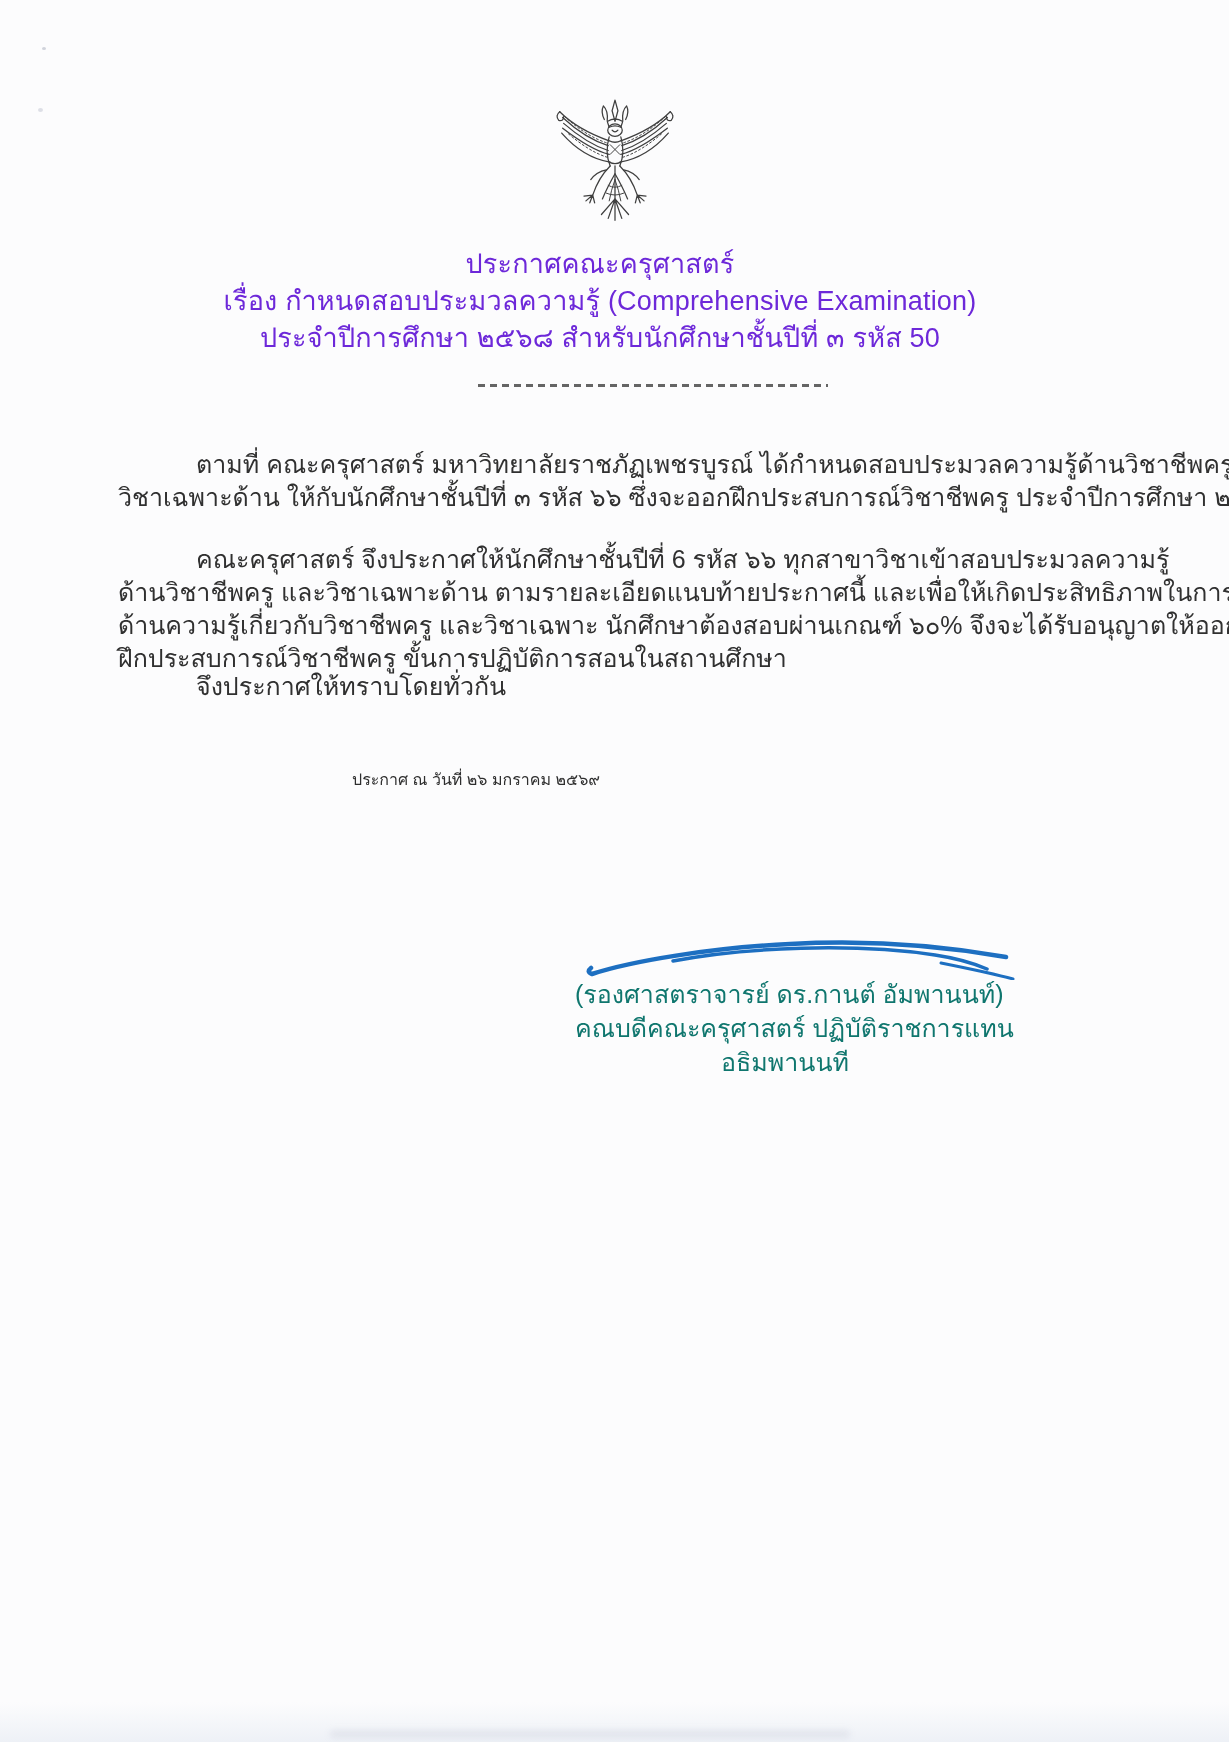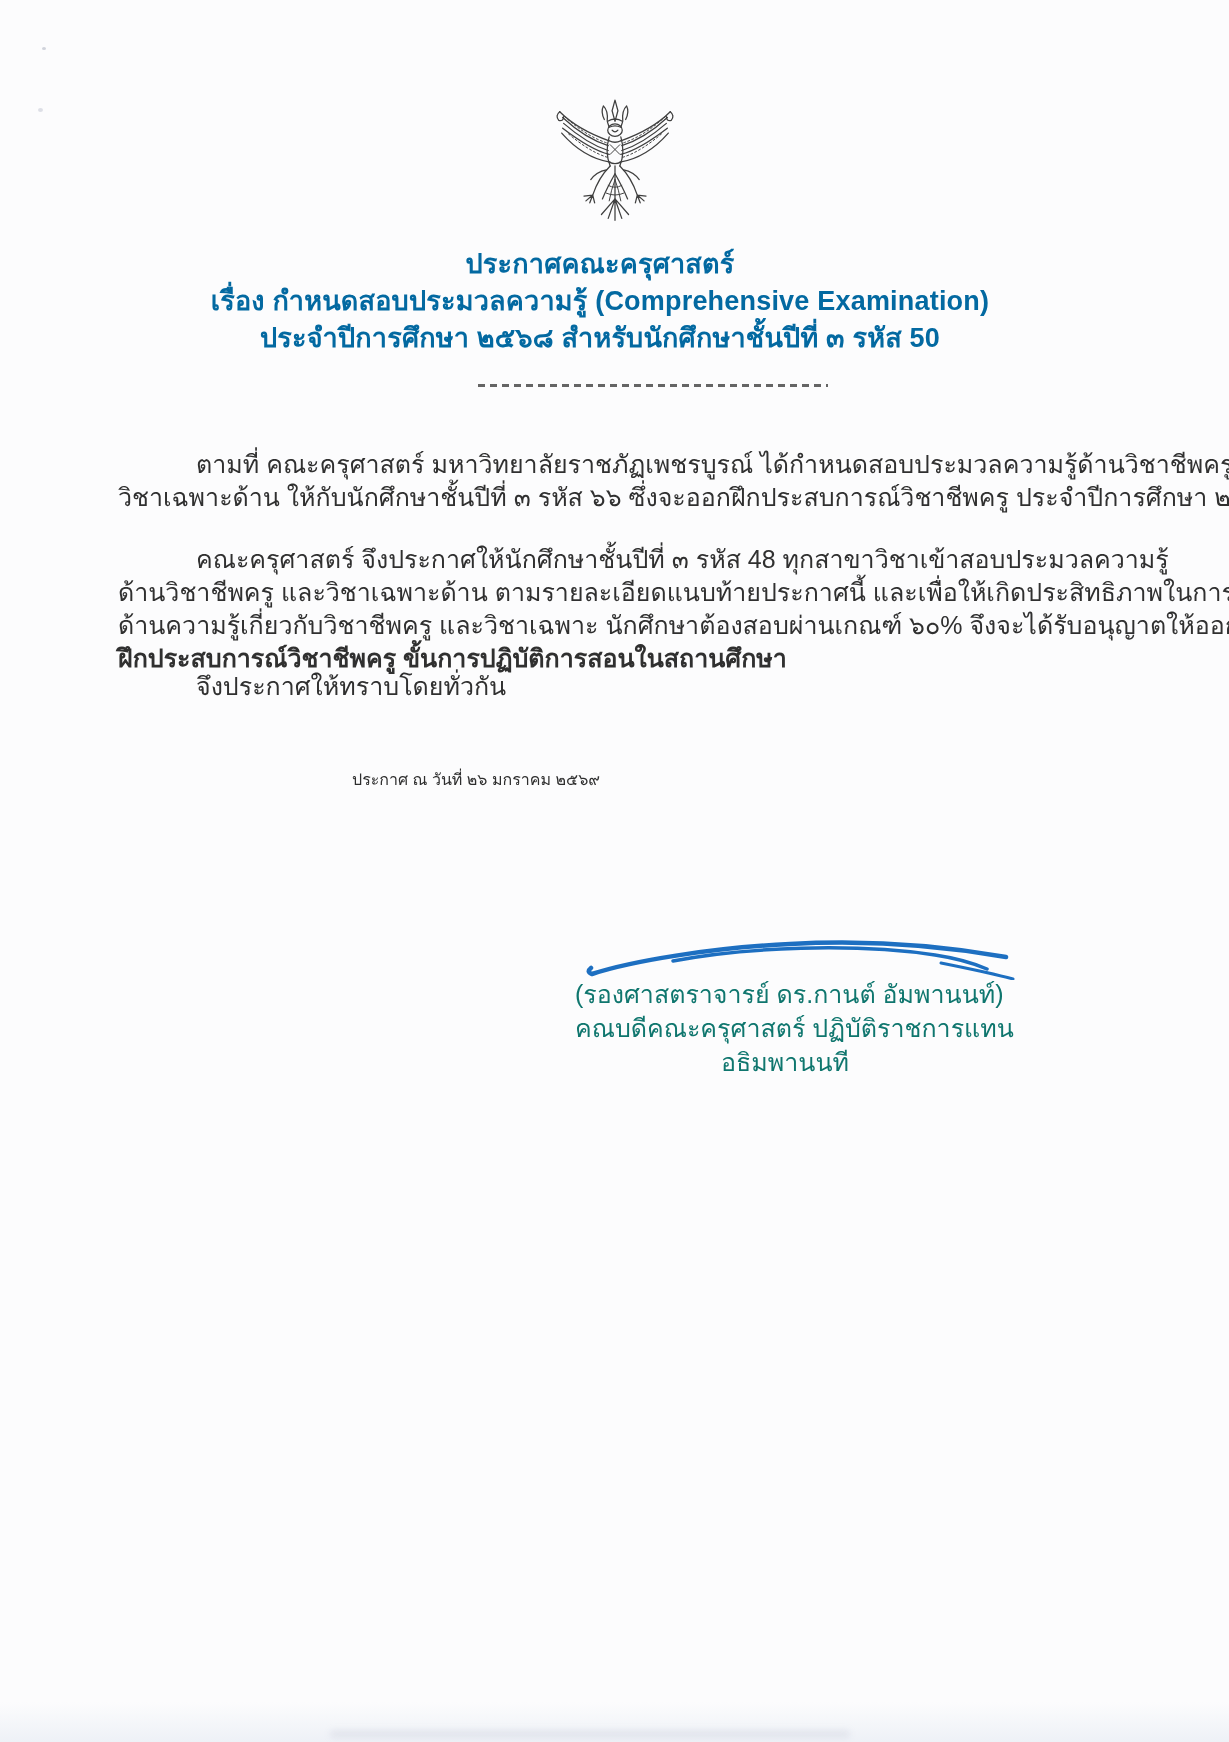--- a/index.html
+++ b/index.html
@@ -11,21 +11,21 @@
     position:relative;
     width:1229px;height:1742px;
     margin:0 auto;
     background:#fcfcfd;
     overflow:hidden;
     color:#2e2e2e;
   }
   .abs{position:absolute;}
   .center-col{left:60px;width:1080px;text-align:center;}
   .doc-title{
-    font-size:27px;font-weight:700;color:#0369a1;
+    font-size:27px;font-weight:400;color:#6d28d9;
     letter-spacing:.2px;line-height:1.3;
   }
   .body-line{
     left:118px;width:1005px;
     font-size:25px;font-weight:400;color:#303030;
     line-height:1.35;white-space:nowrap;
   }
   .indent{padding-left:78px;}
   .divider{
     height:3px;
@@ -110,24 +110,24 @@
 
   <div class="abs center-col doc-title" style="top:247px;">ประกาศคณะครุศาสตร์</div>
   <div class="abs center-col doc-title" style="top:284px;">เรื่อง กำหนดสอบประมวลความรู้ (Comprehensive Examination)</div>
   <div class="abs center-col doc-title" style="top:321px;">ประจำปีการศึกษา ๒๕๖๘ สำหรับนักศึกษาชั้นปีที่  ๓  รหัส  50</div>
 
   <div class="abs divider" style="left:478px;top:384px;width:350px;"></div>
 
   <div class="abs body-line indent" style="top:448px;">ตามที่ คณะครุศาสตร์ มหาวิทยาลัยราชภัฏเพชรบูรณ์ ได้กำหนดสอบประมวลความรู้ด้านวิชาชีพครูและ</div>
   <div class="abs body-line" style="top:481px;">วิชาเฉพาะด้าน ให้กับนักศึกษาชั้นปีที่ ๓ รหัส ๖๖ ซึ่งจะออกฝึกประสบการณ์วิชาชีพครู ประจำปีการศึกษา ๒๕๖๘</div>
 
-  <div class="abs body-line indent" style="top:543px;">คณะครุศาสตร์ จึงประกาศให้นักศึกษาชั้นปีที่ ๓ รหัส 48 ทุกสาขาวิชาเข้าสอบประมวลความรู้</div>
+  <div class="abs body-line indent" style="top:543px;">คณะครุศาสตร์ จึงประกาศให้นักศึกษาชั้นปีที่ 6 รหัส ๖๖ ทุกสาขาวิชาเข้าสอบประมวลความรู้</div>
   <div class="abs body-line" style="top:576px;">ด้านวิชาชีพครู และวิชาเฉพาะด้าน ตามรายละเอียดแนบท้ายประกาศนี้ และเพื่อให้เกิดประสิทธิภาพในการผลิตครู</div>
   <div class="abs body-line" style="top:609px;">ด้านความรู้เกี่ยวกับวิชาชีพครู และวิชาเฉพาะ นักศึกษาต้องสอบผ่านเกณฑ์ ๖๐%  จึงจะได้รับอนุญาตให้ออก</div>
-  <div class="abs body-line" style="top:642px;font-weight:bold;">ฝึกประสบการณ์วิชาชีพครู ขั้นการปฏิบัติการสอนในสถานศึกษา</div>
+  <div class="abs body-line" style="top:642px;">ฝึกประสบการณ์วิชาชีพครู ขั้นการปฏิบัติการสอนในสถานศึกษา</div>
 
   <div class="abs body-line indent" style="top:670px;">จึงประกาศให้ทราบโดยทั่วกัน</div>
 
   <div class="abs date-line" style="left:352px;top:767px;">ประกาศ ณ วันที่  ๒๖  มกราคม  ๒๕๖๙</div>
 
   <div class="abs" style="left:585px;top:928px;width:430px;height:52px;">
     <svg width="430" height="52" viewBox="0 0 430 52" fill="none" stroke="#1d6fc1" stroke-linecap="round">
       <path d="M6 40 q-5 4 1 6 c40 -13 118 -26 198 -30 c70 -4 142 0 216 13" stroke-width="4.5"></path>
       <path d="M88 33 c72 -14 182 -18 262 -6 c20 3 38 8 52 14" stroke-width="3.5"></path>
       <path d="M356 35 C386 41 410 46 428 51" stroke-width="3"></path>

